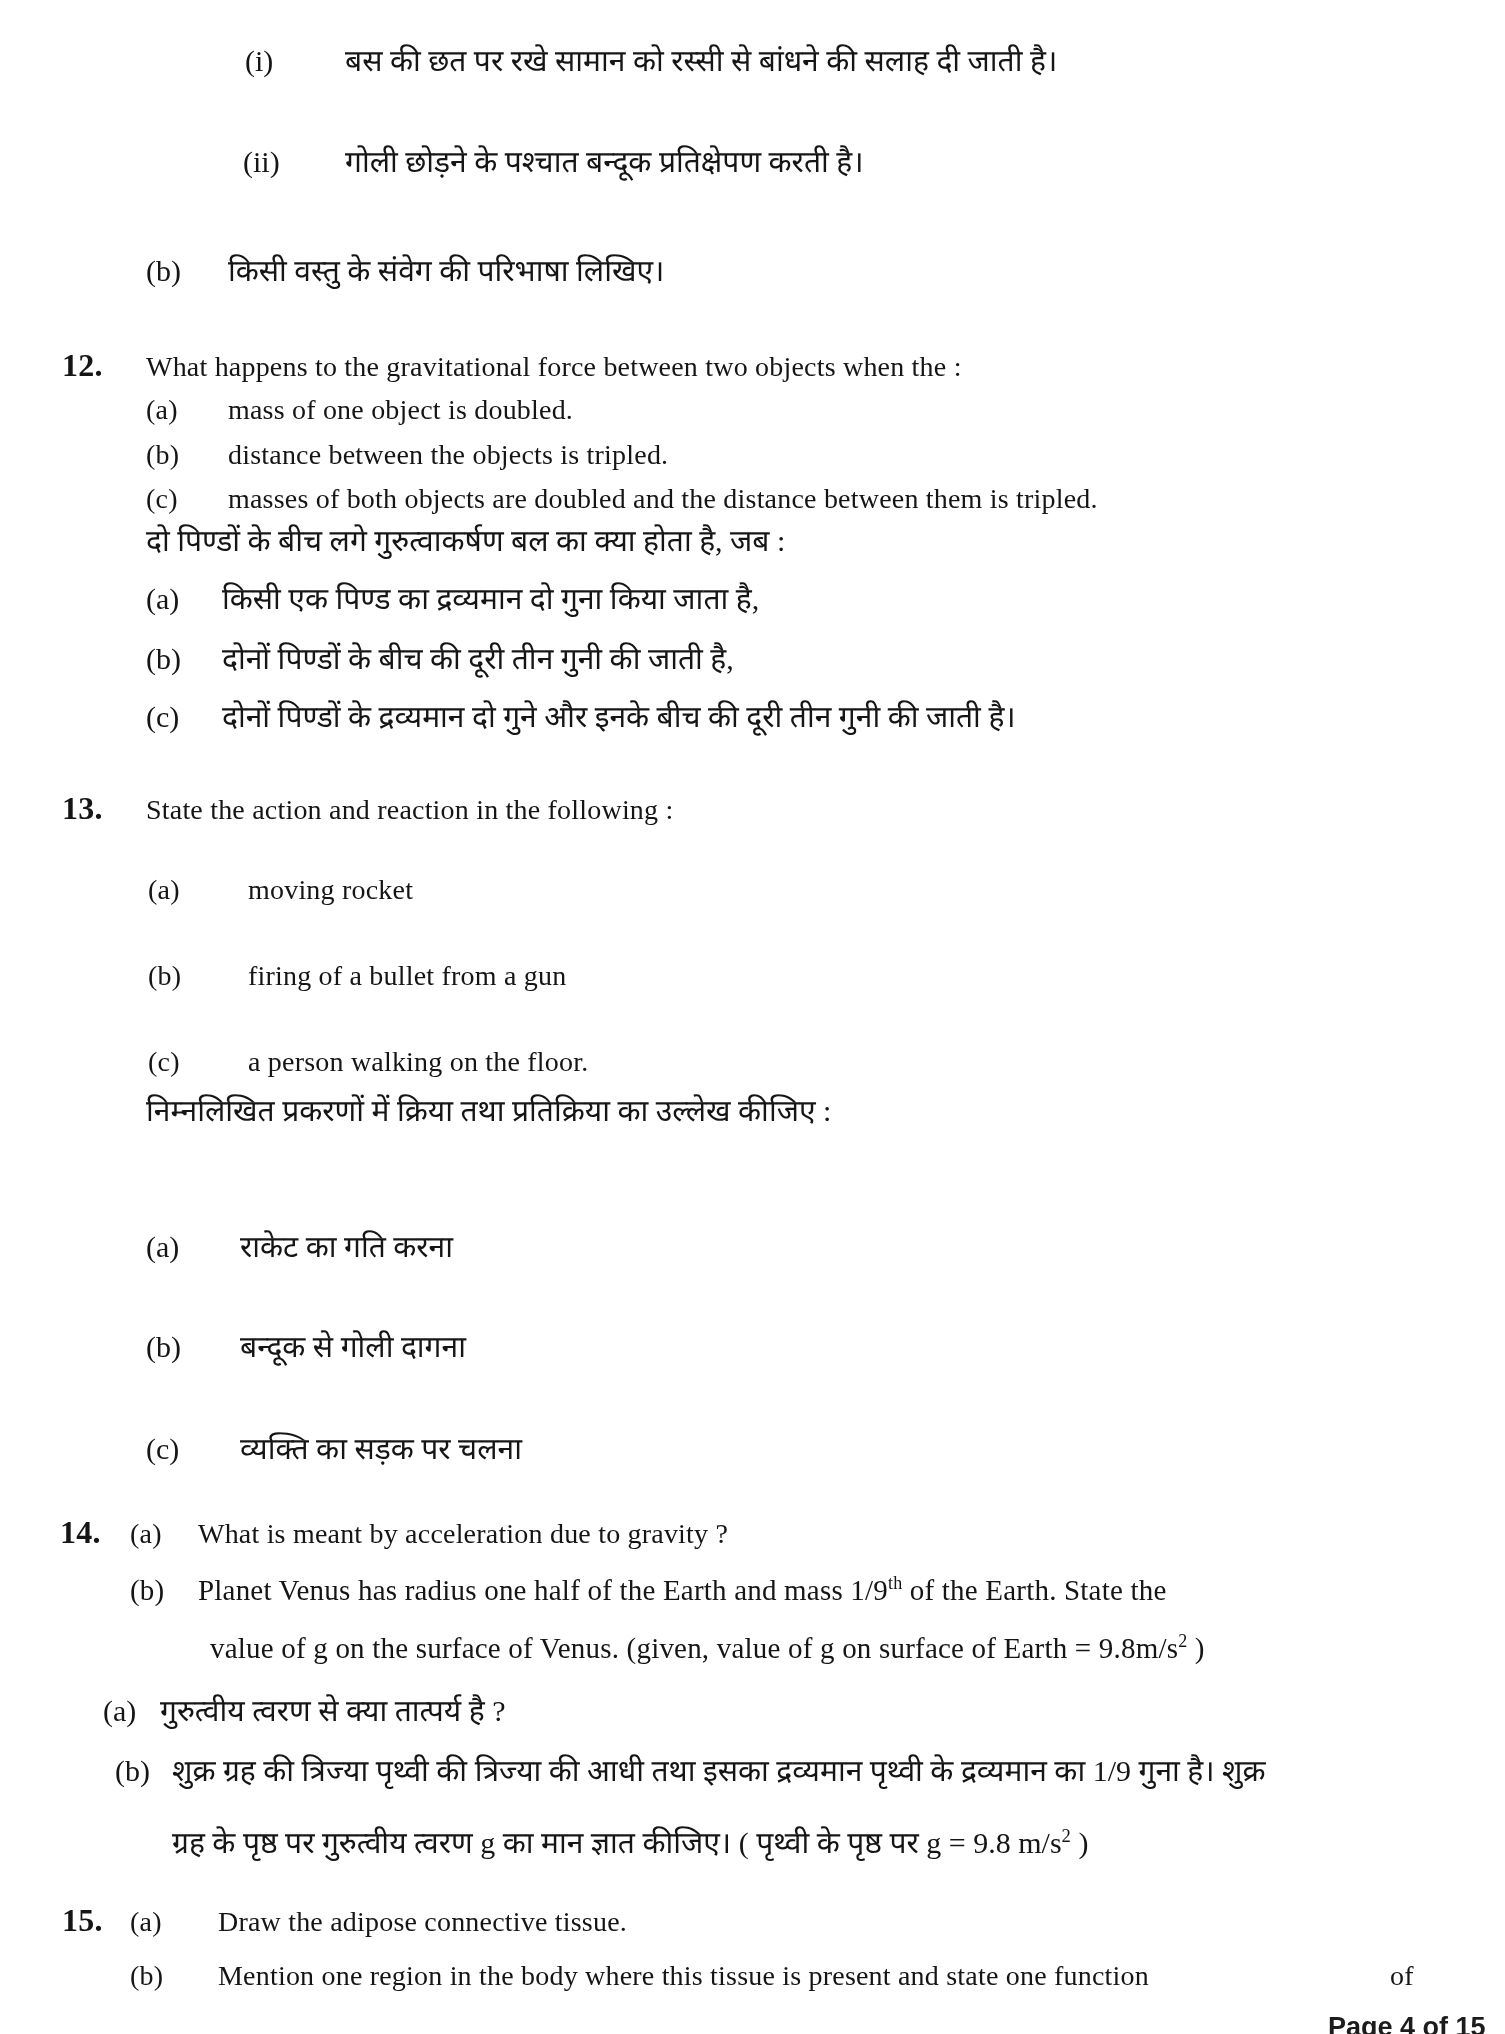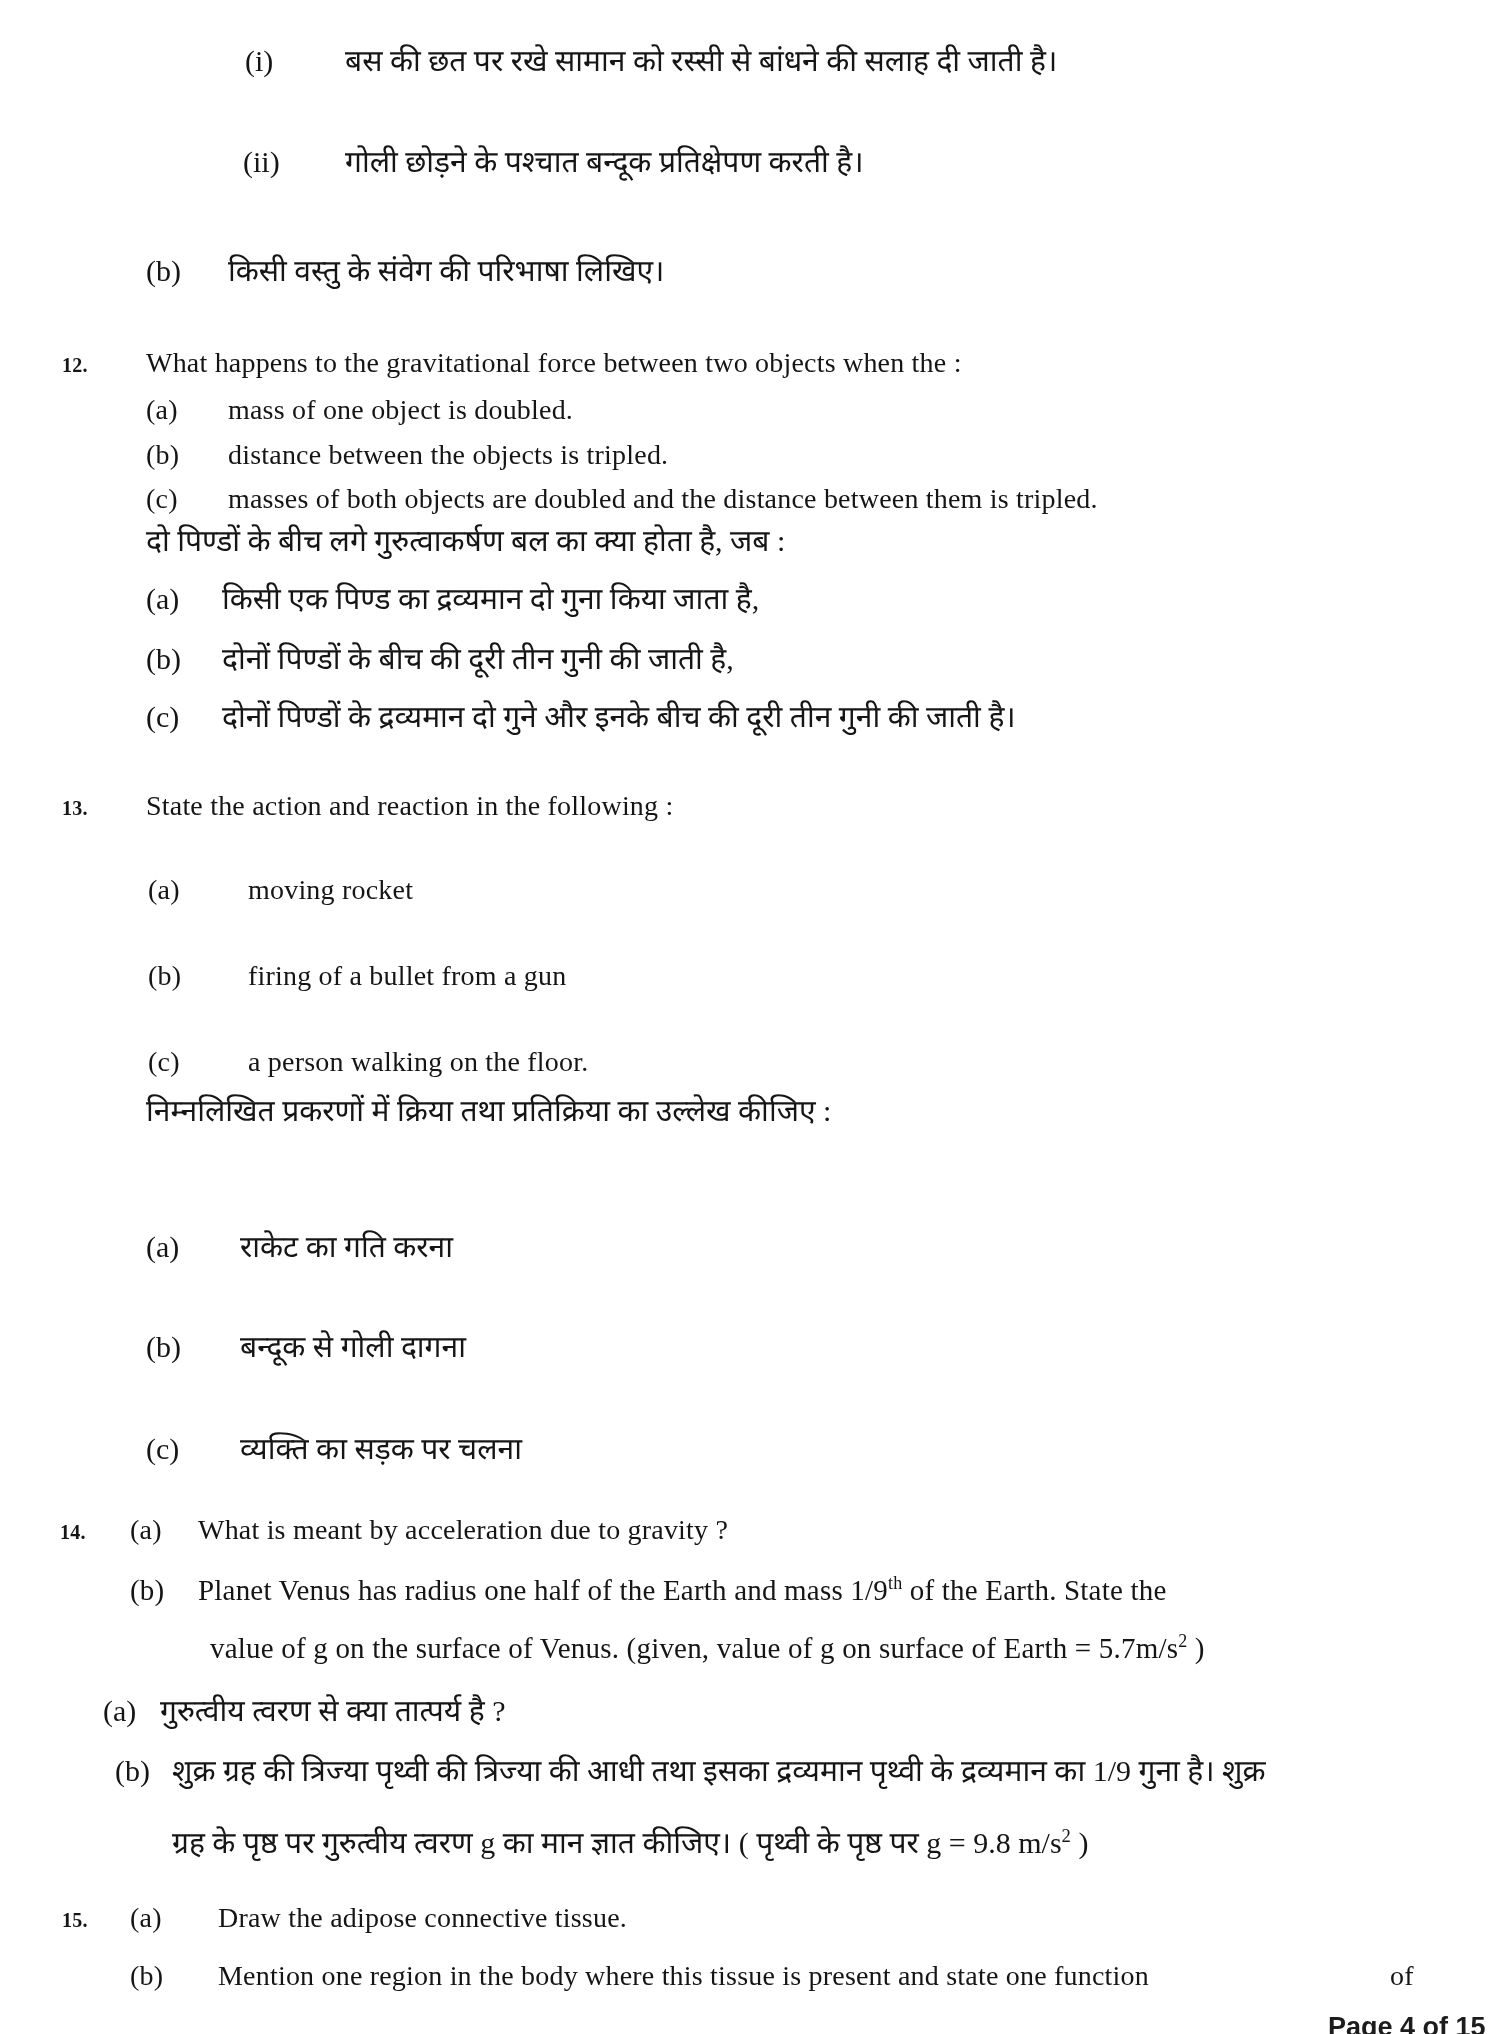--- a/index.html
+++ b/index.html
@@ -17,21 +17,21 @@
     position: absolute;
     white-space: nowrap;
     font-size: 28px;
     line-height: 1.25;
   }
   .row.en { letter-spacing: 0.2px; }
   .row.hi { font-size: 30px; }
   .num {
     display: inline-block;
     font-weight: bold;
-    font-size: 20px;
+    font-size: 32px;
     font-family: "Liberation Serif", "DejaVu Serif", serif;
   }
   .lbl { display: inline-block; }
   .txt { display: inline; }
   .sup { font-size: 0.62em; vertical-align: super; line-height: 0; }
   .trail-word { position: absolute; top: 0; }
   .footer {
     position: absolute;
     font-family: "Liberation Sans", "DejaVu Sans", sans-serif;
     font-weight: bold;
@@ -104,21 +104,21 @@
     <span class="lbl" style="width:94px;">(c)</span><span class="txt">व्यक्ति का सड़क पर चलना</span>
   </div>
 
   <div class="row en" style="top:1512px; left:60px;">
     <span class="num" style="width:70px;">14.</span><span class="lbl" style="width:68px;">(a)</span><span class="txt">What is meant by acceleration due to gravity ?</span>
   </div>
   <div class="row en" style="top:1572px; left:130px; font-size:29px;">
     <span class="lbl" style="width:68px;">(b)</span><span class="txt"><span>Planet Venus has radius one half of the Earth and mass 1/9</span><span class="sup">th</span><span> of the Earth.  State the</span></span>
   </div>
   <div class="row en" style="top:1630px; left:210px; font-size:29px;">
-    <span class="txt"><span>value of g on the surface of Venus. (given, value of g on surface of Earth = 5.7m/s</span><span class="sup">2</span><span> )</span></span>
+    <span class="txt"><span>value of g on the surface of Venus. (given, value of g on surface of Earth = 9.8m/s</span><span class="sup">2</span><span> )</span></span>
   </div>
   <div class="row hi" style="top:1692px; left:103px;">
     <span class="lbl" style="width:57px;">(a)</span><span class="txt">गुरुत्वीय त्वरण से क्या तात्पर्य है ?</span>
   </div>
   <div class="row hi" style="top:1752px; left:115px;">
     <span class="lbl" style="width:57px;">(b)</span><span class="txt">शुक्र ग्रह की त्रिज्या पृथ्वी की त्रिज्या की आधी तथा इसका द्रव्यमान पृथ्वी के द्रव्यमान का 1/9 गुना है।  शुक्र</span>
   </div>
   <div class="row hi" style="top:1812px; left:172px;margin-top:12px;">
     <span class="txt"><span>ग्रह के पृष्ठ पर गुरुत्वीय त्वरण g का मान ज्ञात कीजिए।   ( पृथ्वी के पृष्ठ पर g = 9.8 m/s</span><span class="sup">2</span><span> )</span></span>
   </div>

